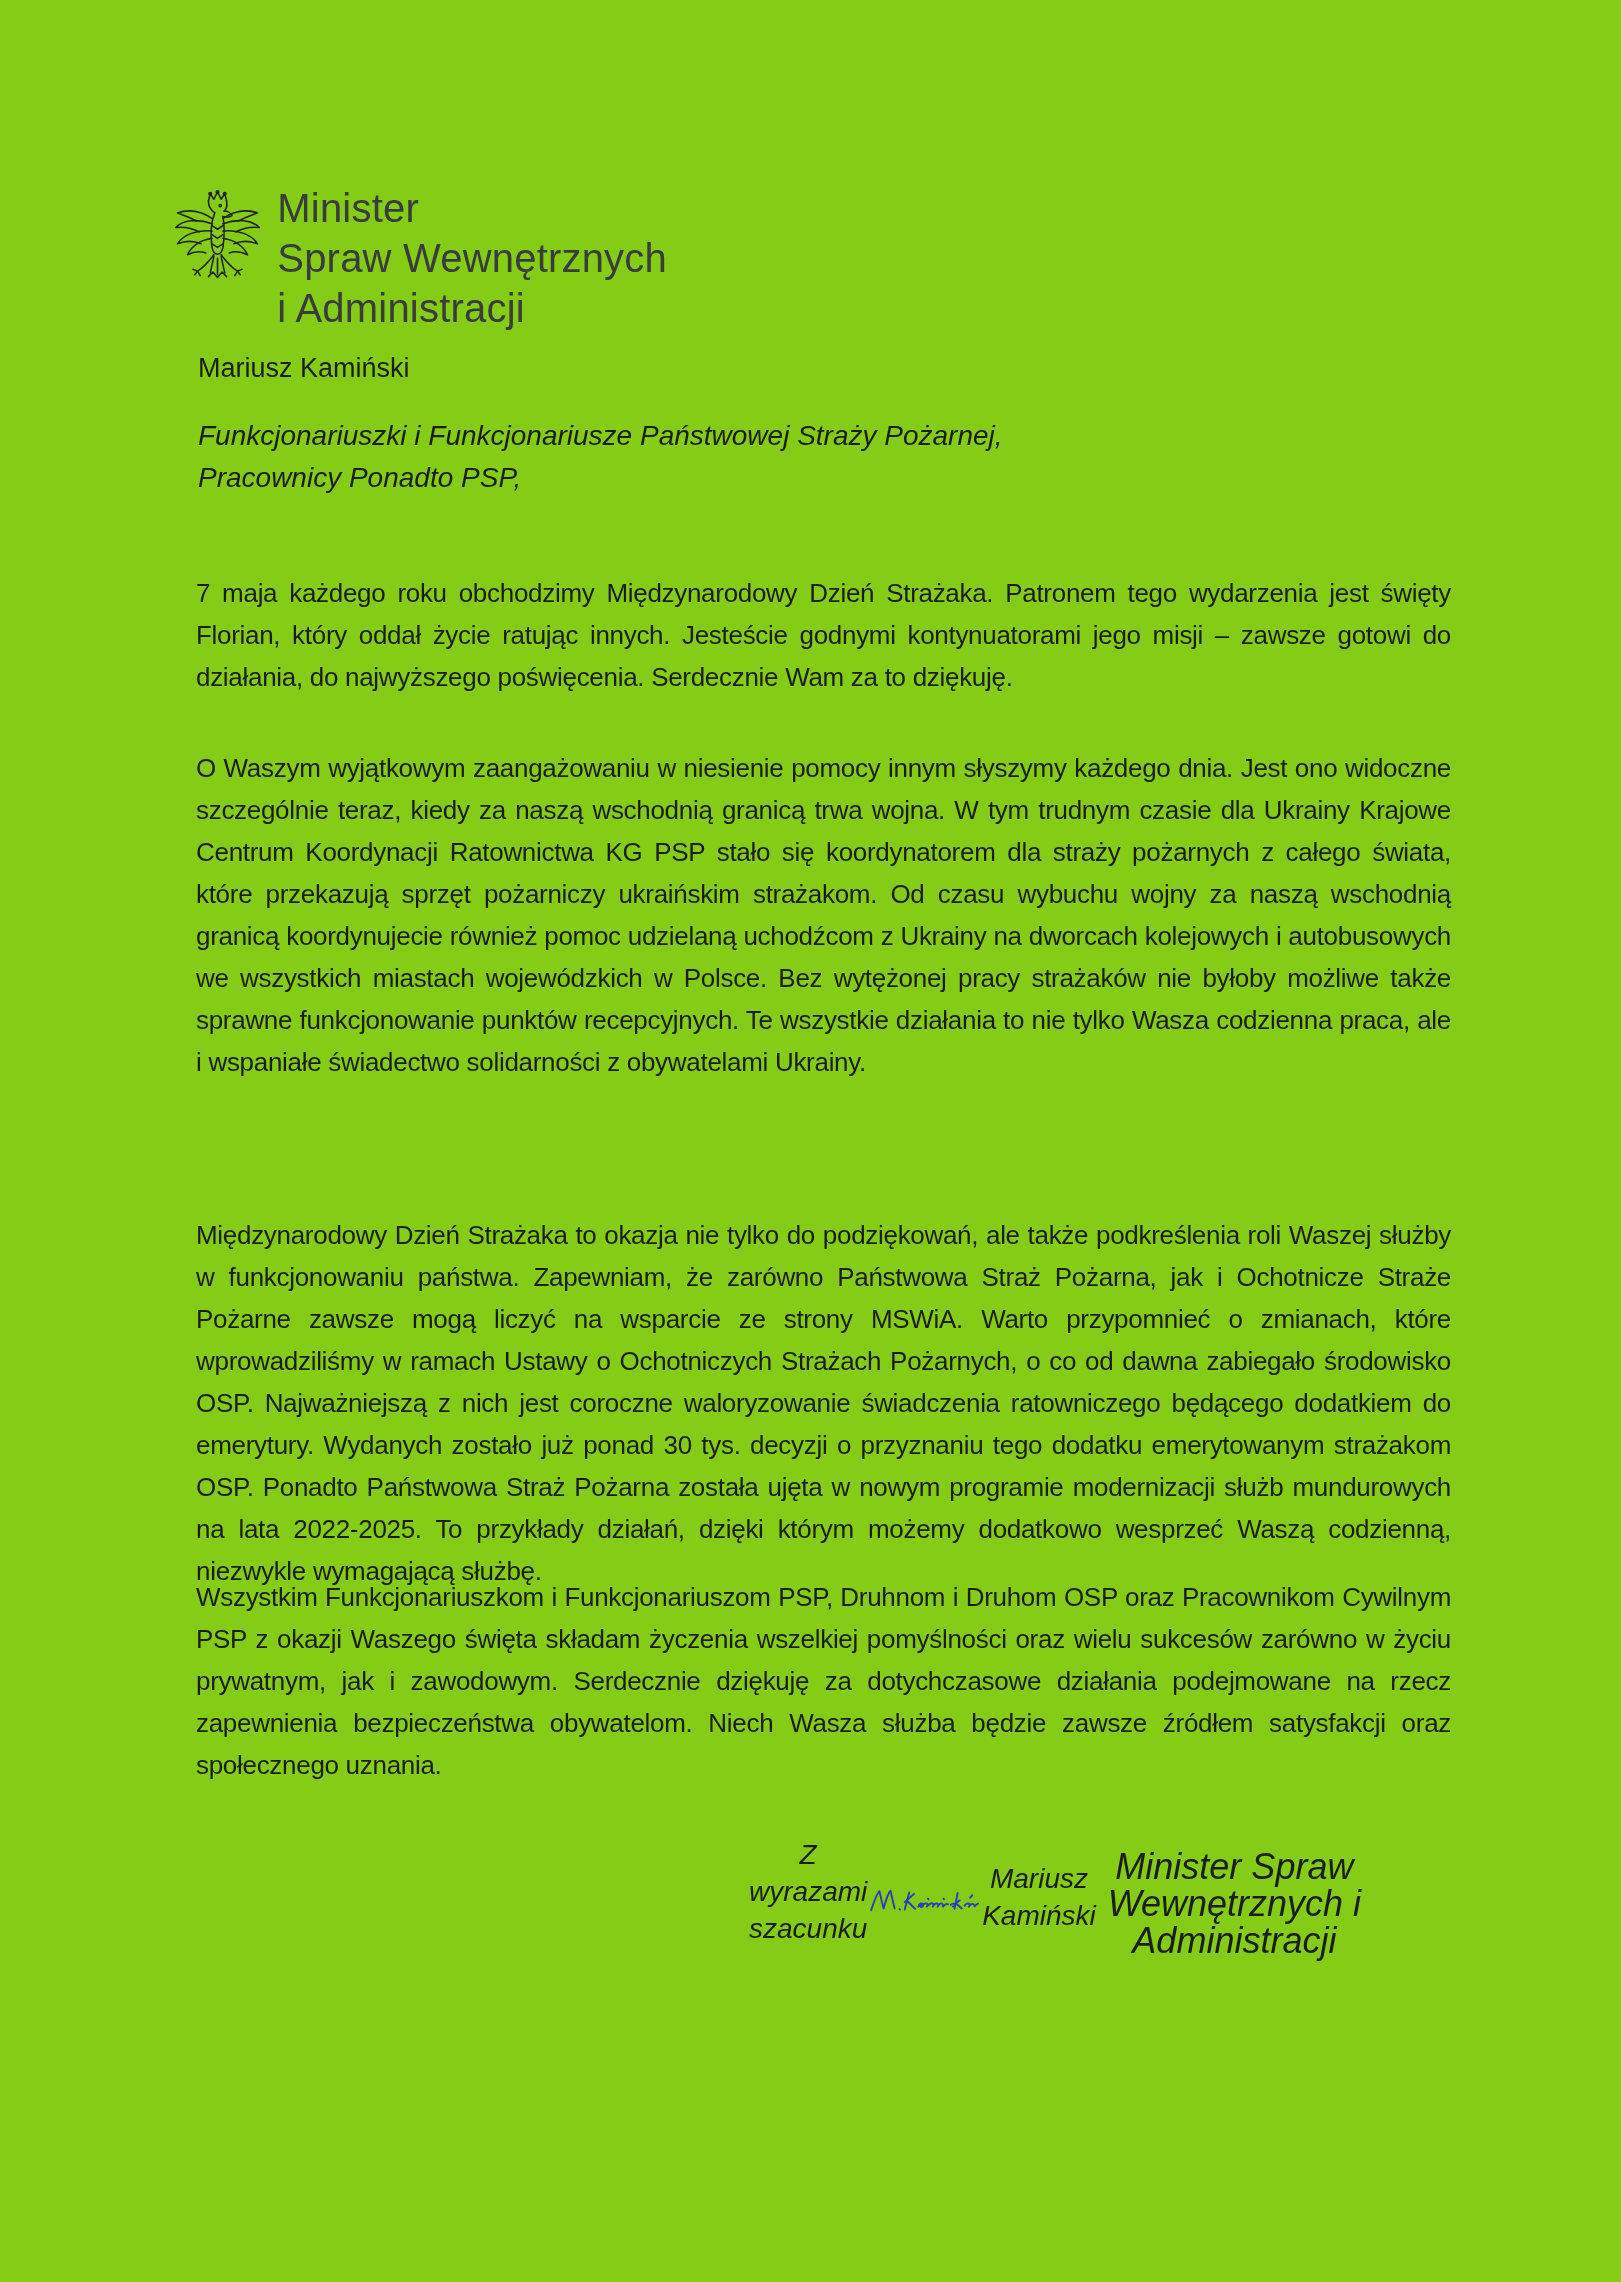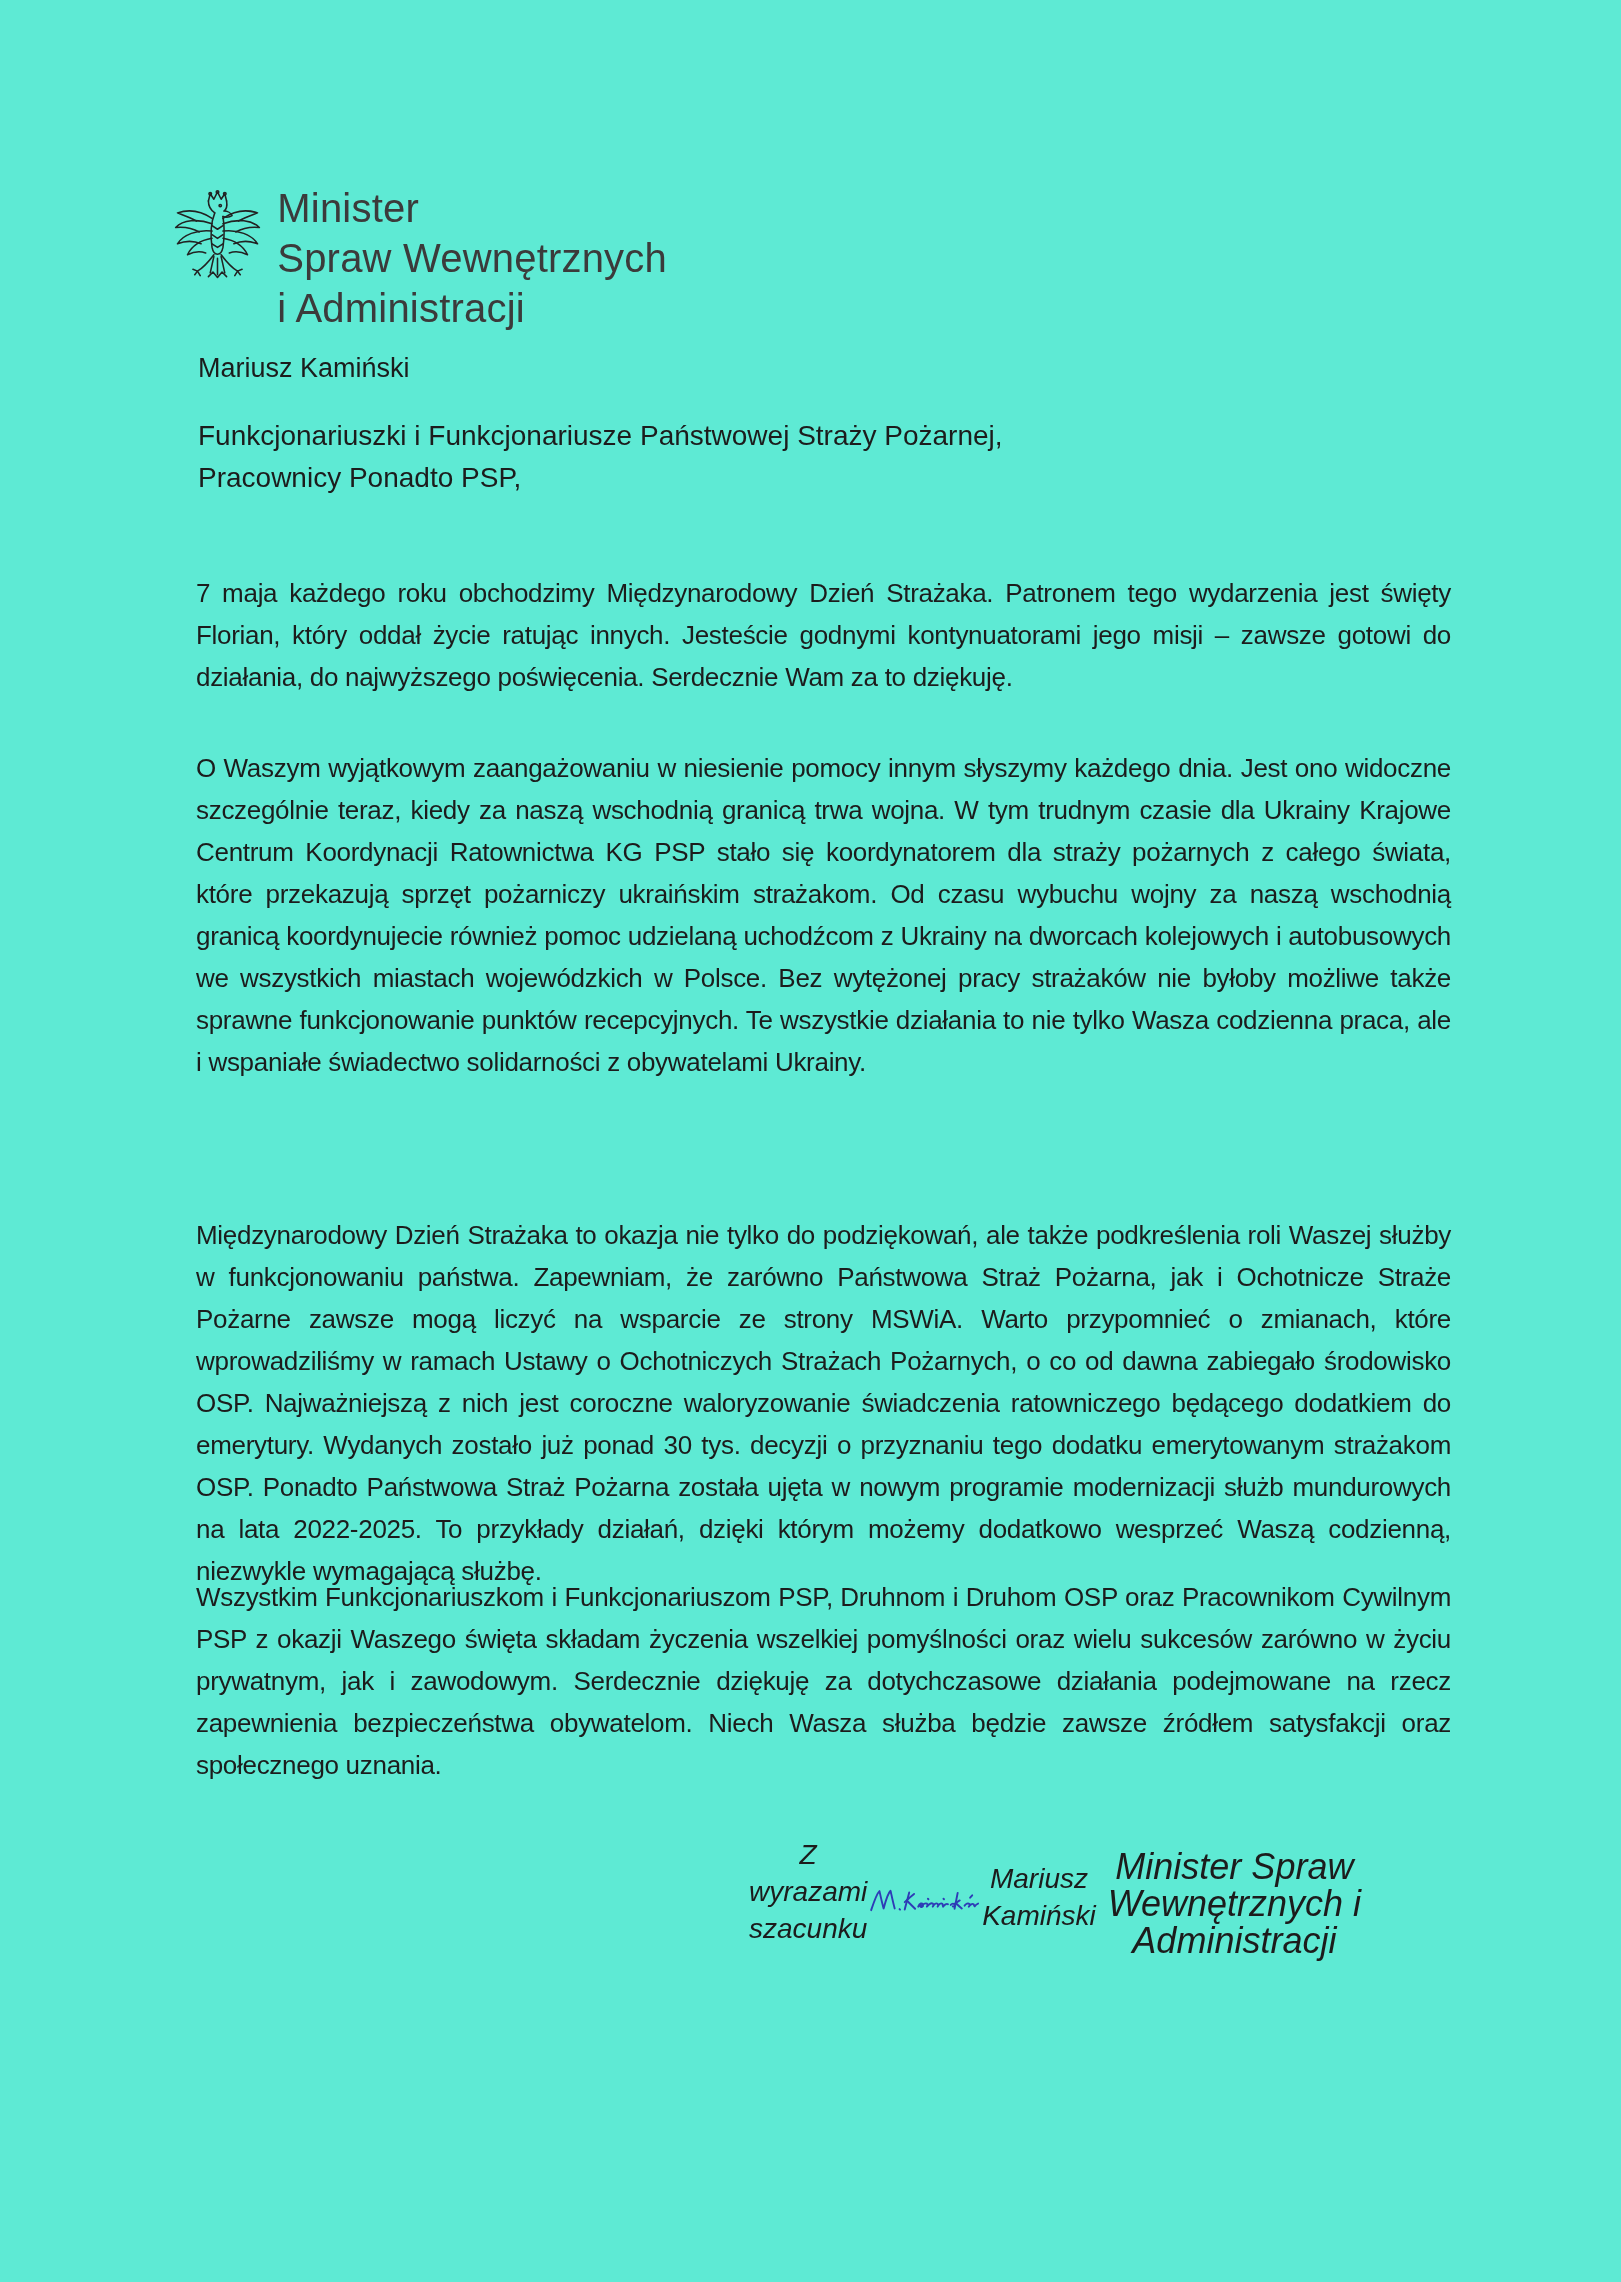--- a/index.html
+++ b/index.html
@@ -1,21 +1,21 @@
 <!DOCTYPE html>
 <html lang="pl" style="font-size:14.3px"><head>
 <meta charset="utf-8">
 <style>
   * { margin:0; padding:0; box-sizing:border-box; }
   html,body { background:#ffffff; }
   .page {
     position:relative;
     width:1622px;
     height:2282px;
-    background:#5eead4;
+    background:#84cc16;
     font-family:"Liberation Sans","DejaVu Sans",sans-serif;
     color:#1c1c1c;
     overflow:hidden;
   }
   
   .letterhead {
     position:absolute; left:172px; top:187px;
     display:flex; align-items:flex-start; gap:14.3px;
   }
   .eagle { width:91px; height:110px; flex:0 0 auto; }
@@ -23,21 +23,21 @@
     font-size:40px; line-height:50px; font-weight:300;
     color:#3b3b3b; letter-spacing:0.2px; margin-top:-3.6px;
   }
   
   .sender {
     position:absolute; left:198px; top:350px;
     font-size:27px; line-height:36px; color:#1c1c1c;
   }
   .salutation {
     position:absolute; left:198px; top:415px;
-    font-size:28px; line-height:42px; color:#1c1c1c;
+    font-size:28px; line-height:42px; font-style:italic; color:#1c1c1c;
   }
   
   .para {
     position:absolute; left:196px; width:1255px;
     font-size:26px; line-height:42px; letter-spacing:-0.3px;
     text-align:justify; color:#1c1c1c;
   }
   .p1 { top:572px; }
   .p2 { top:747px; }
   .p3 { top:1214px; }

